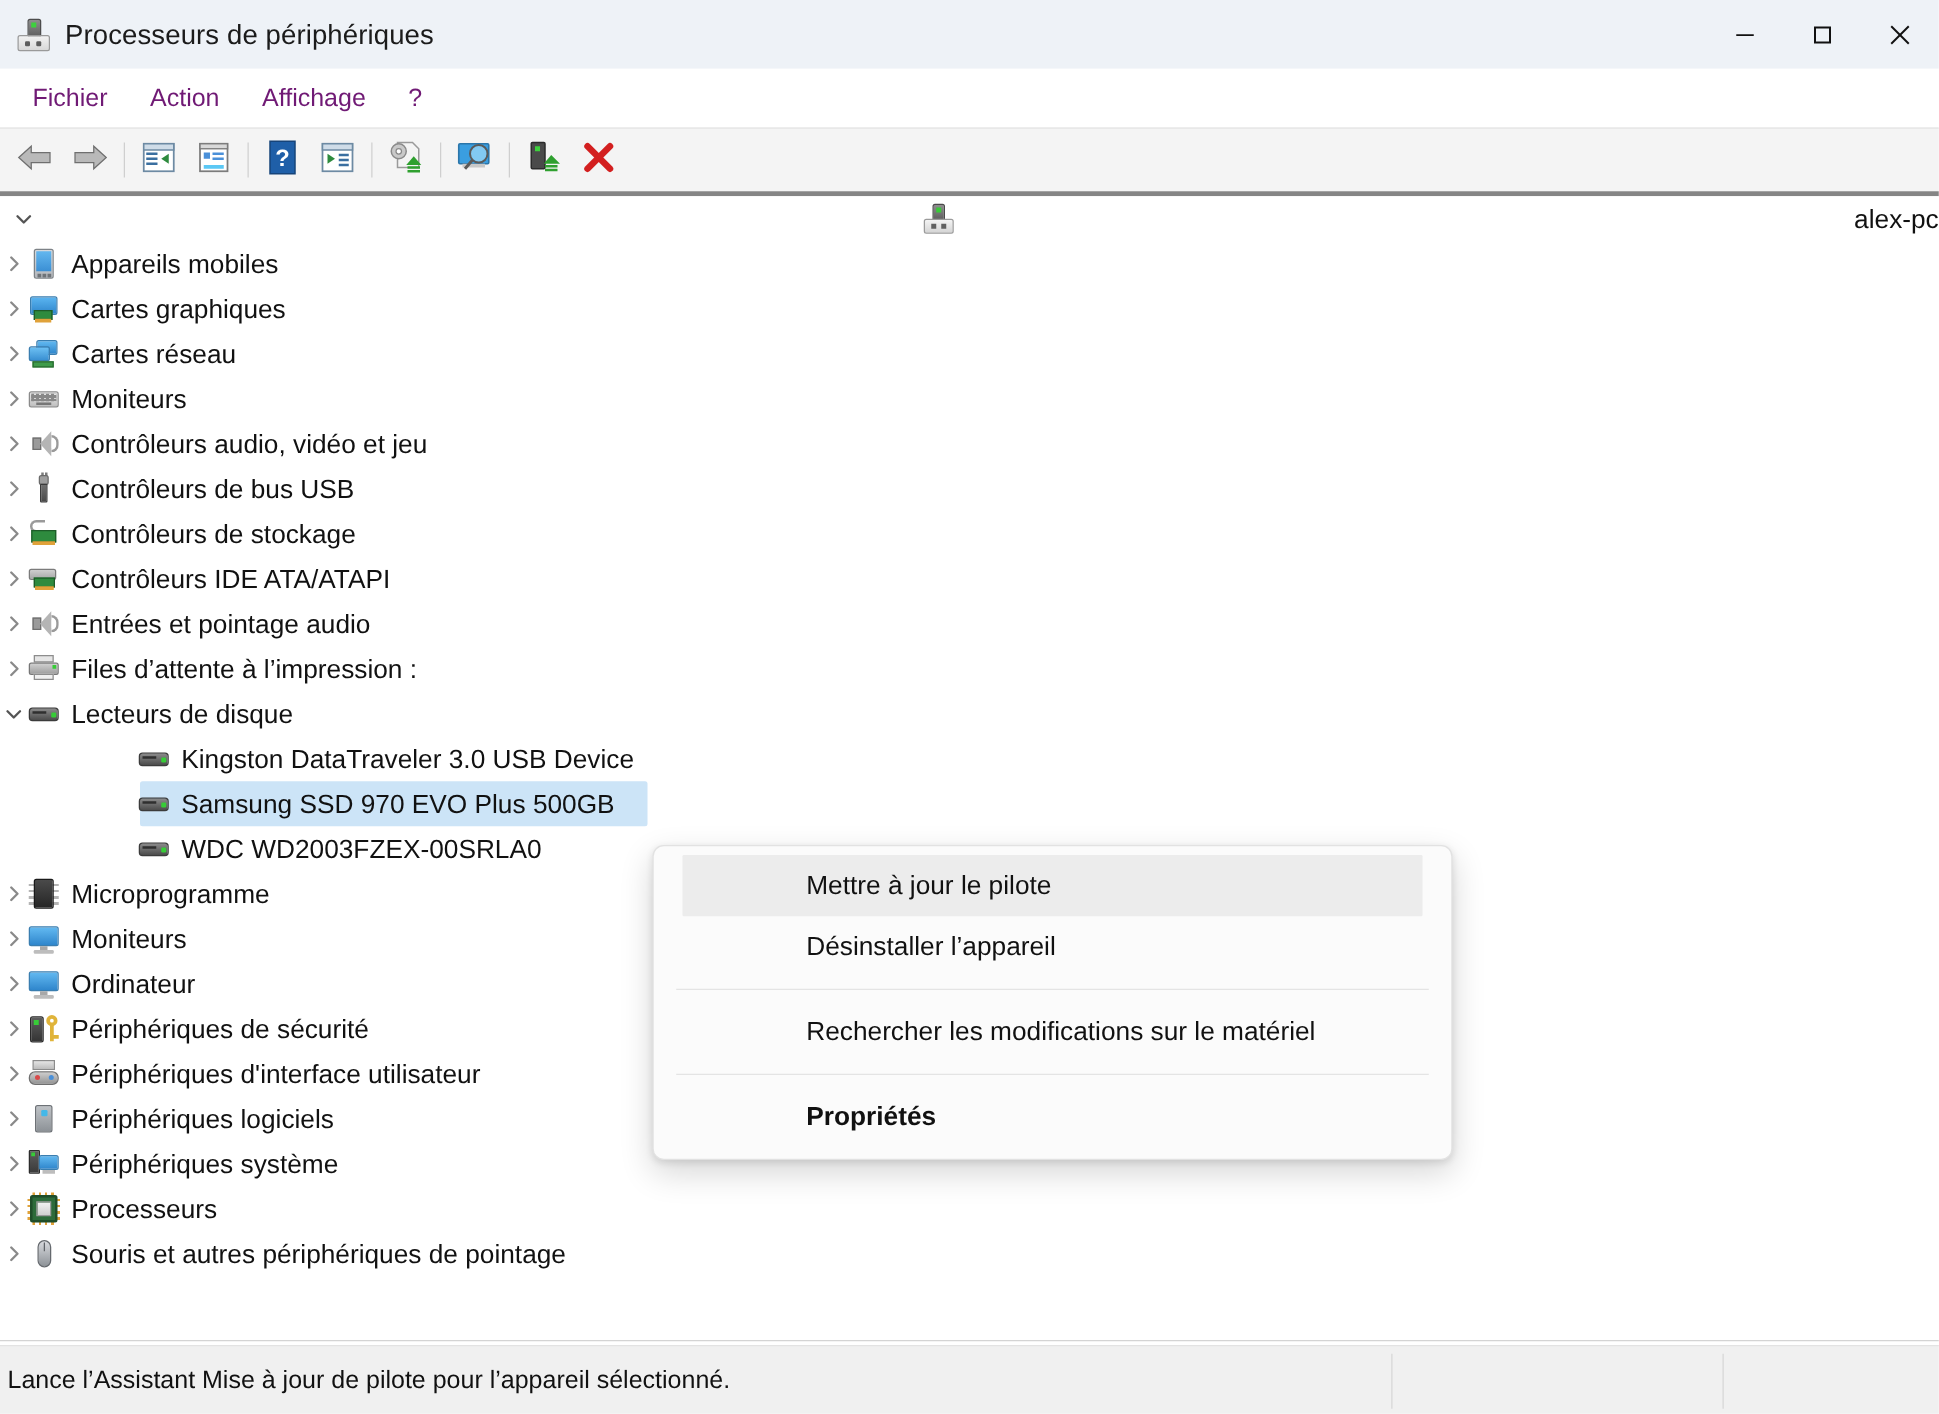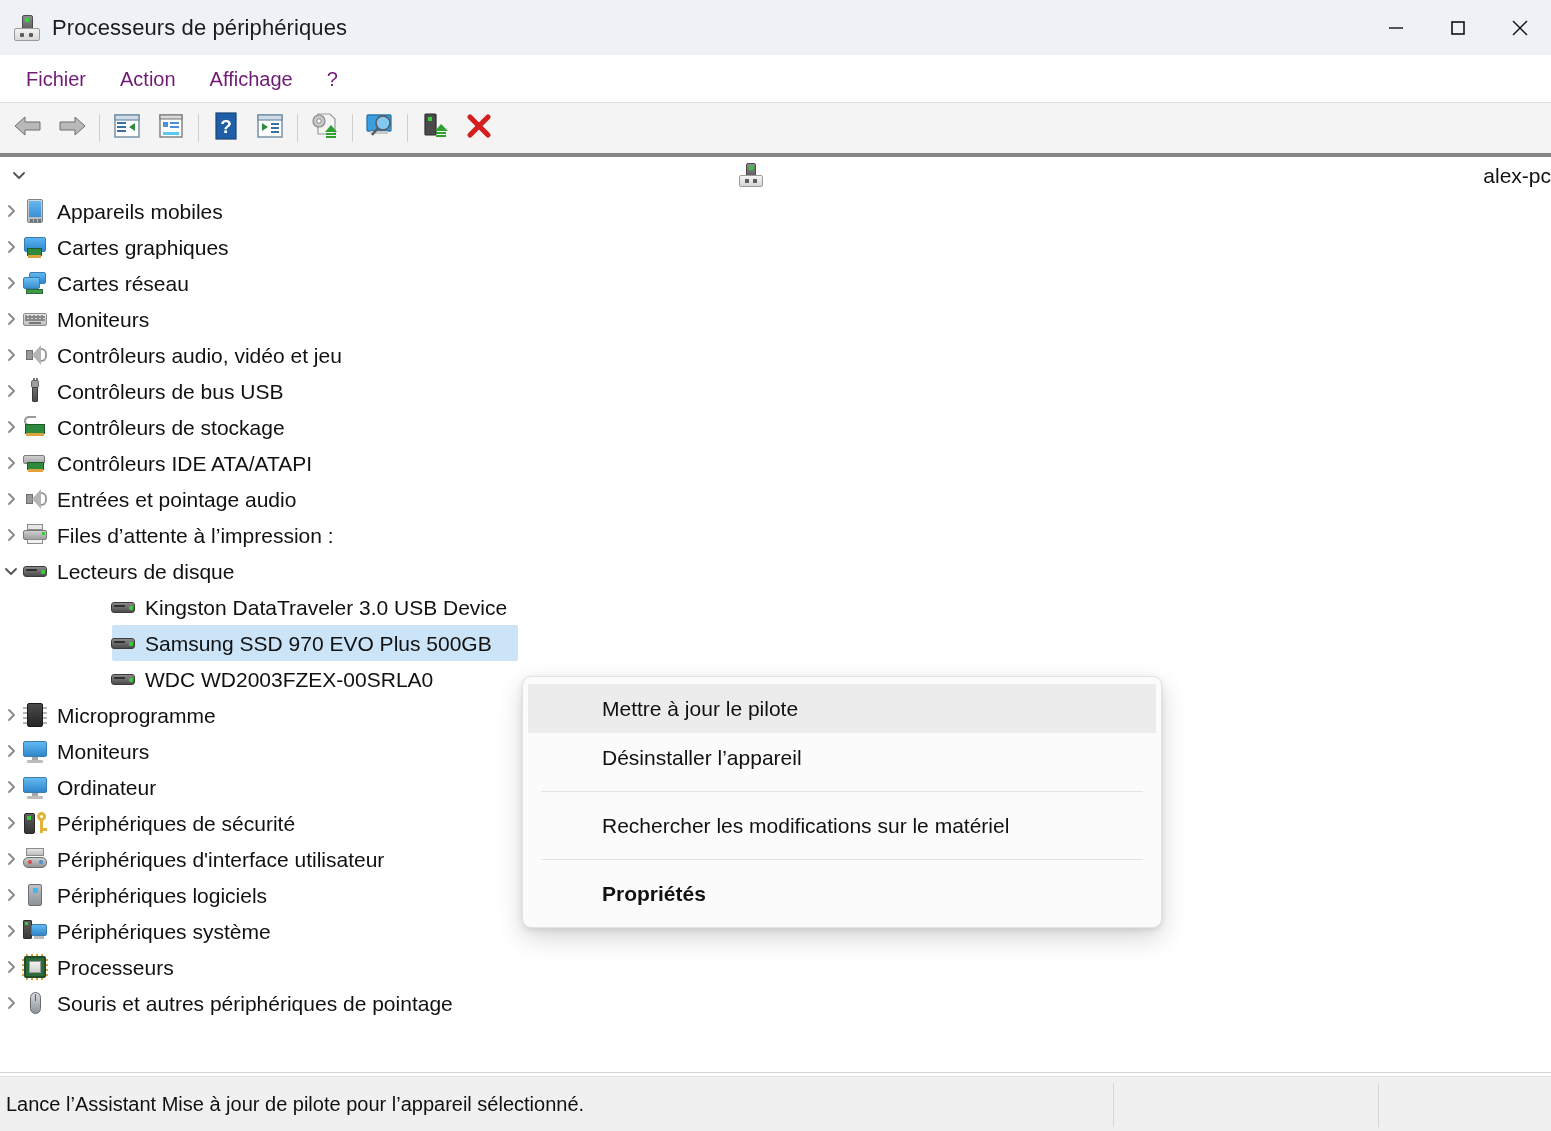--- a/index.html
+++ b/index.html
@@ -230,22 +230,22 @@
     background:#fbfbfb;
     border:1px solid #e2e2e2;
     border-radius:9px;
     box-shadow:0 10px 26px rgba(0,0,0,.16),0 2px 6px rgba(0,0,0,.10);
     padding:7px 0 9px 0;
     box-sizing:border-box;
     z-index:50;
   }
   .ctx-item{
     height:49px;display:flex;align-items:center;
-    padding-left:74px;font-size:21px;color:#111;
-    margin:0 5px;border-radius:1px;
+    padding-left:99px;font-size:21px;color:#111;
+    margin:0 23px;border-radius:1px;
   }
   .ctx-item.hover{background:#ececec;}
   .ctx-item.bold{font-weight:bold;}
   .ctx-sep{height:1px;background:#e4e4e4;margin:9px 18px;}
 
   
   .statusline{
     position:absolute;left:0;top:1072px;width:1551px;height:1px;background:#d4d4d4;
   }
   .statusbar{

